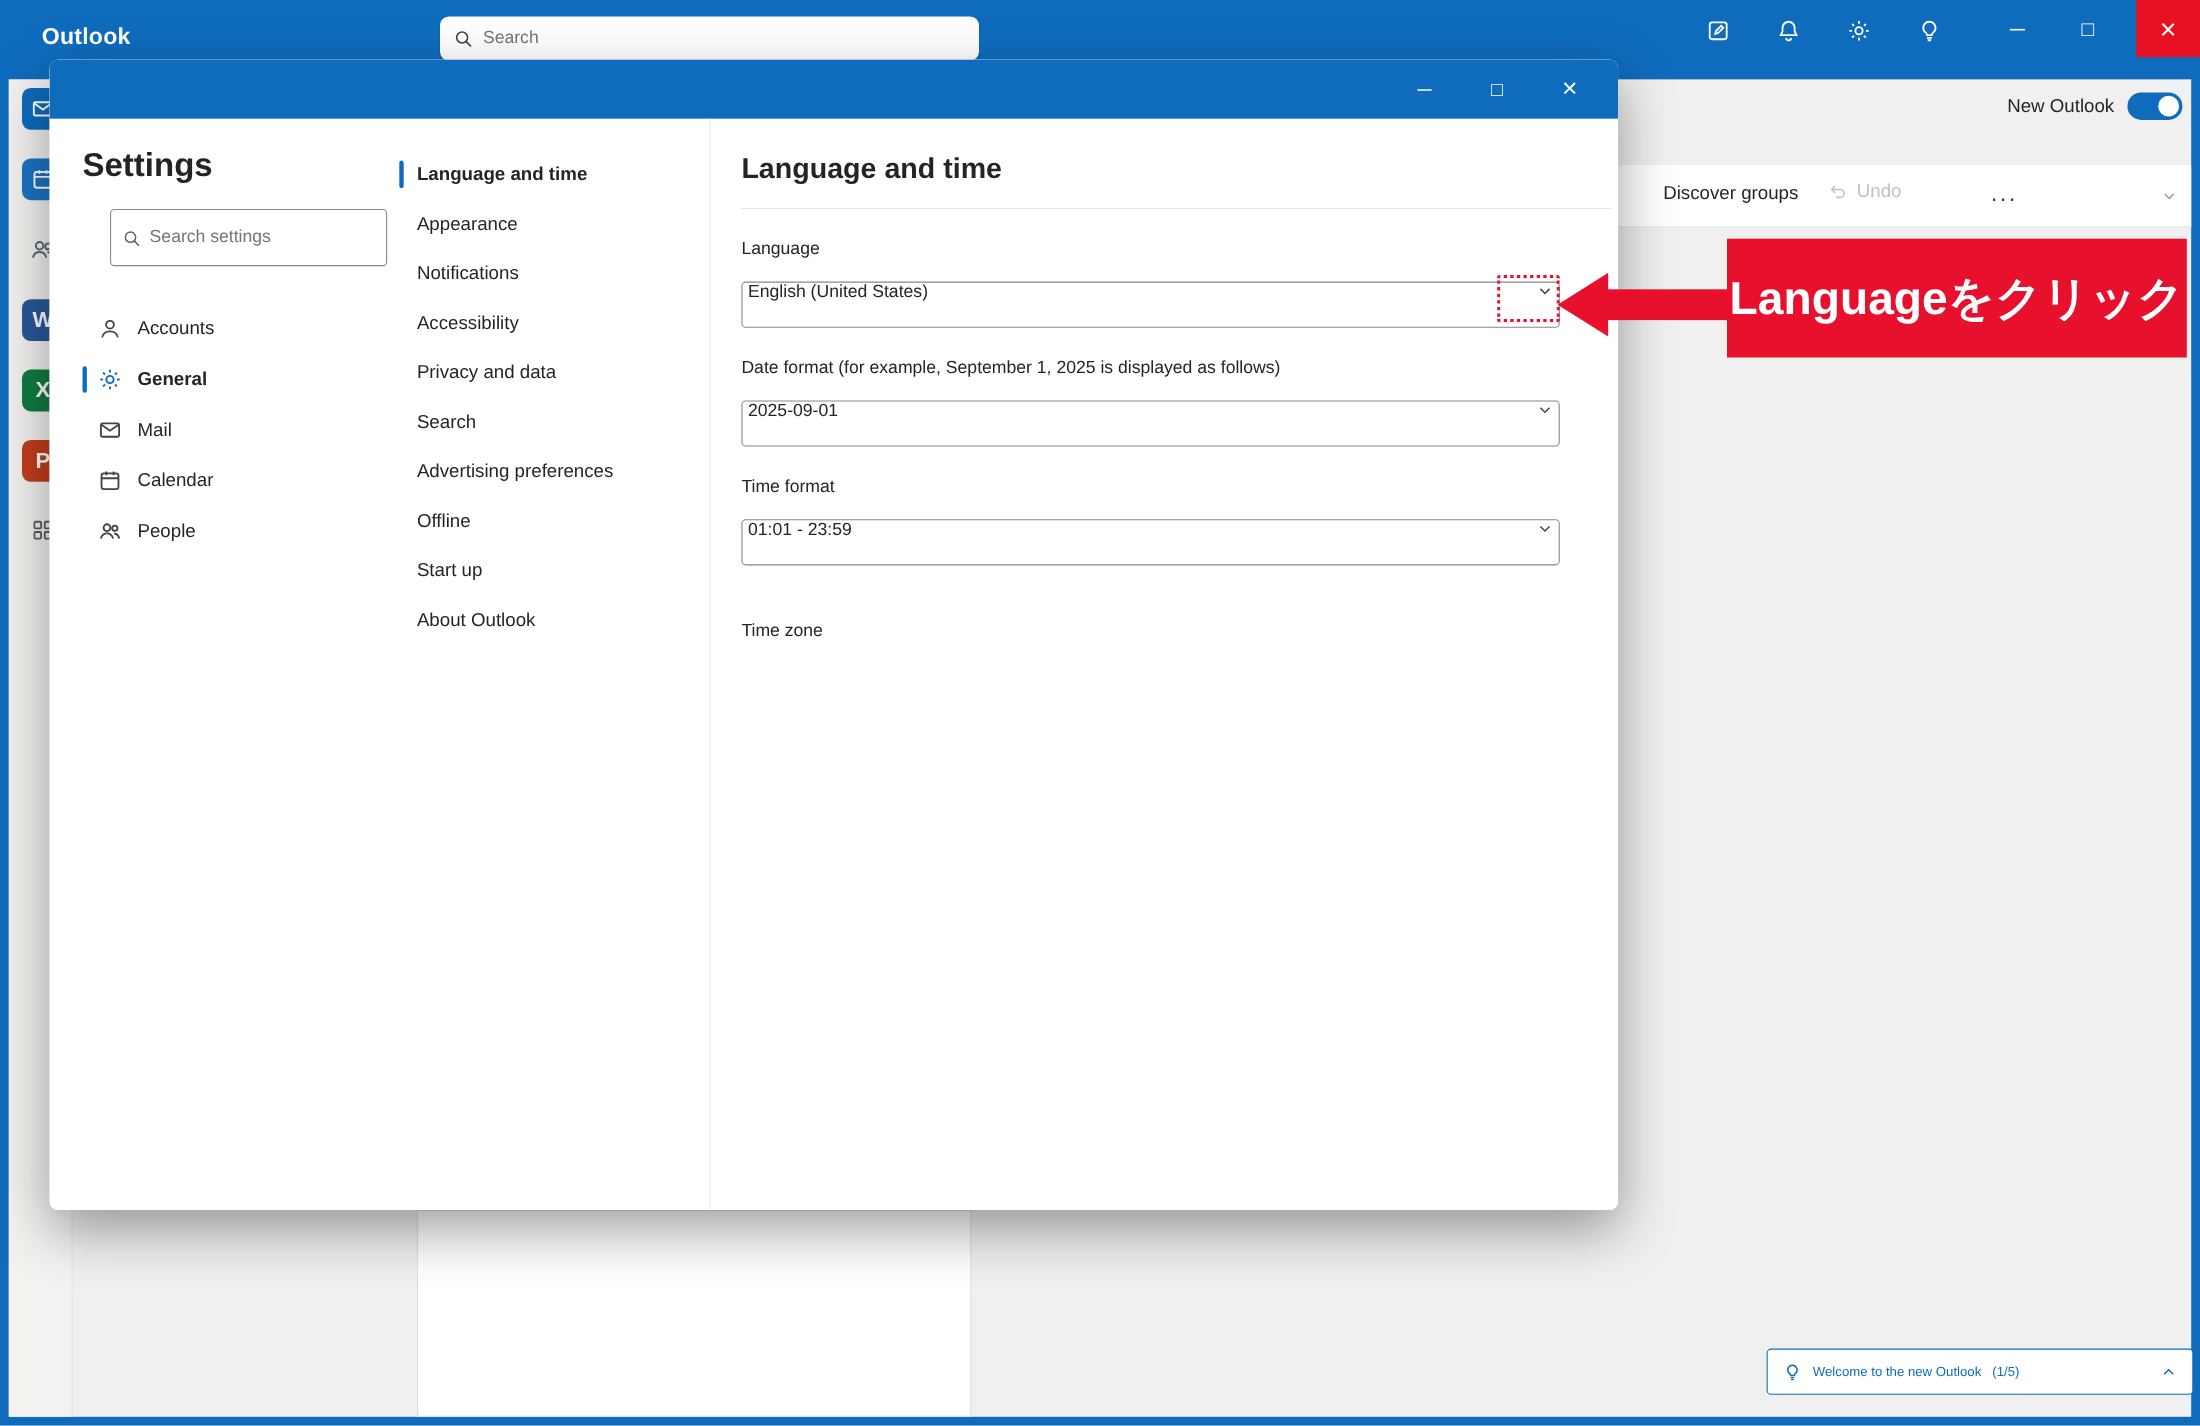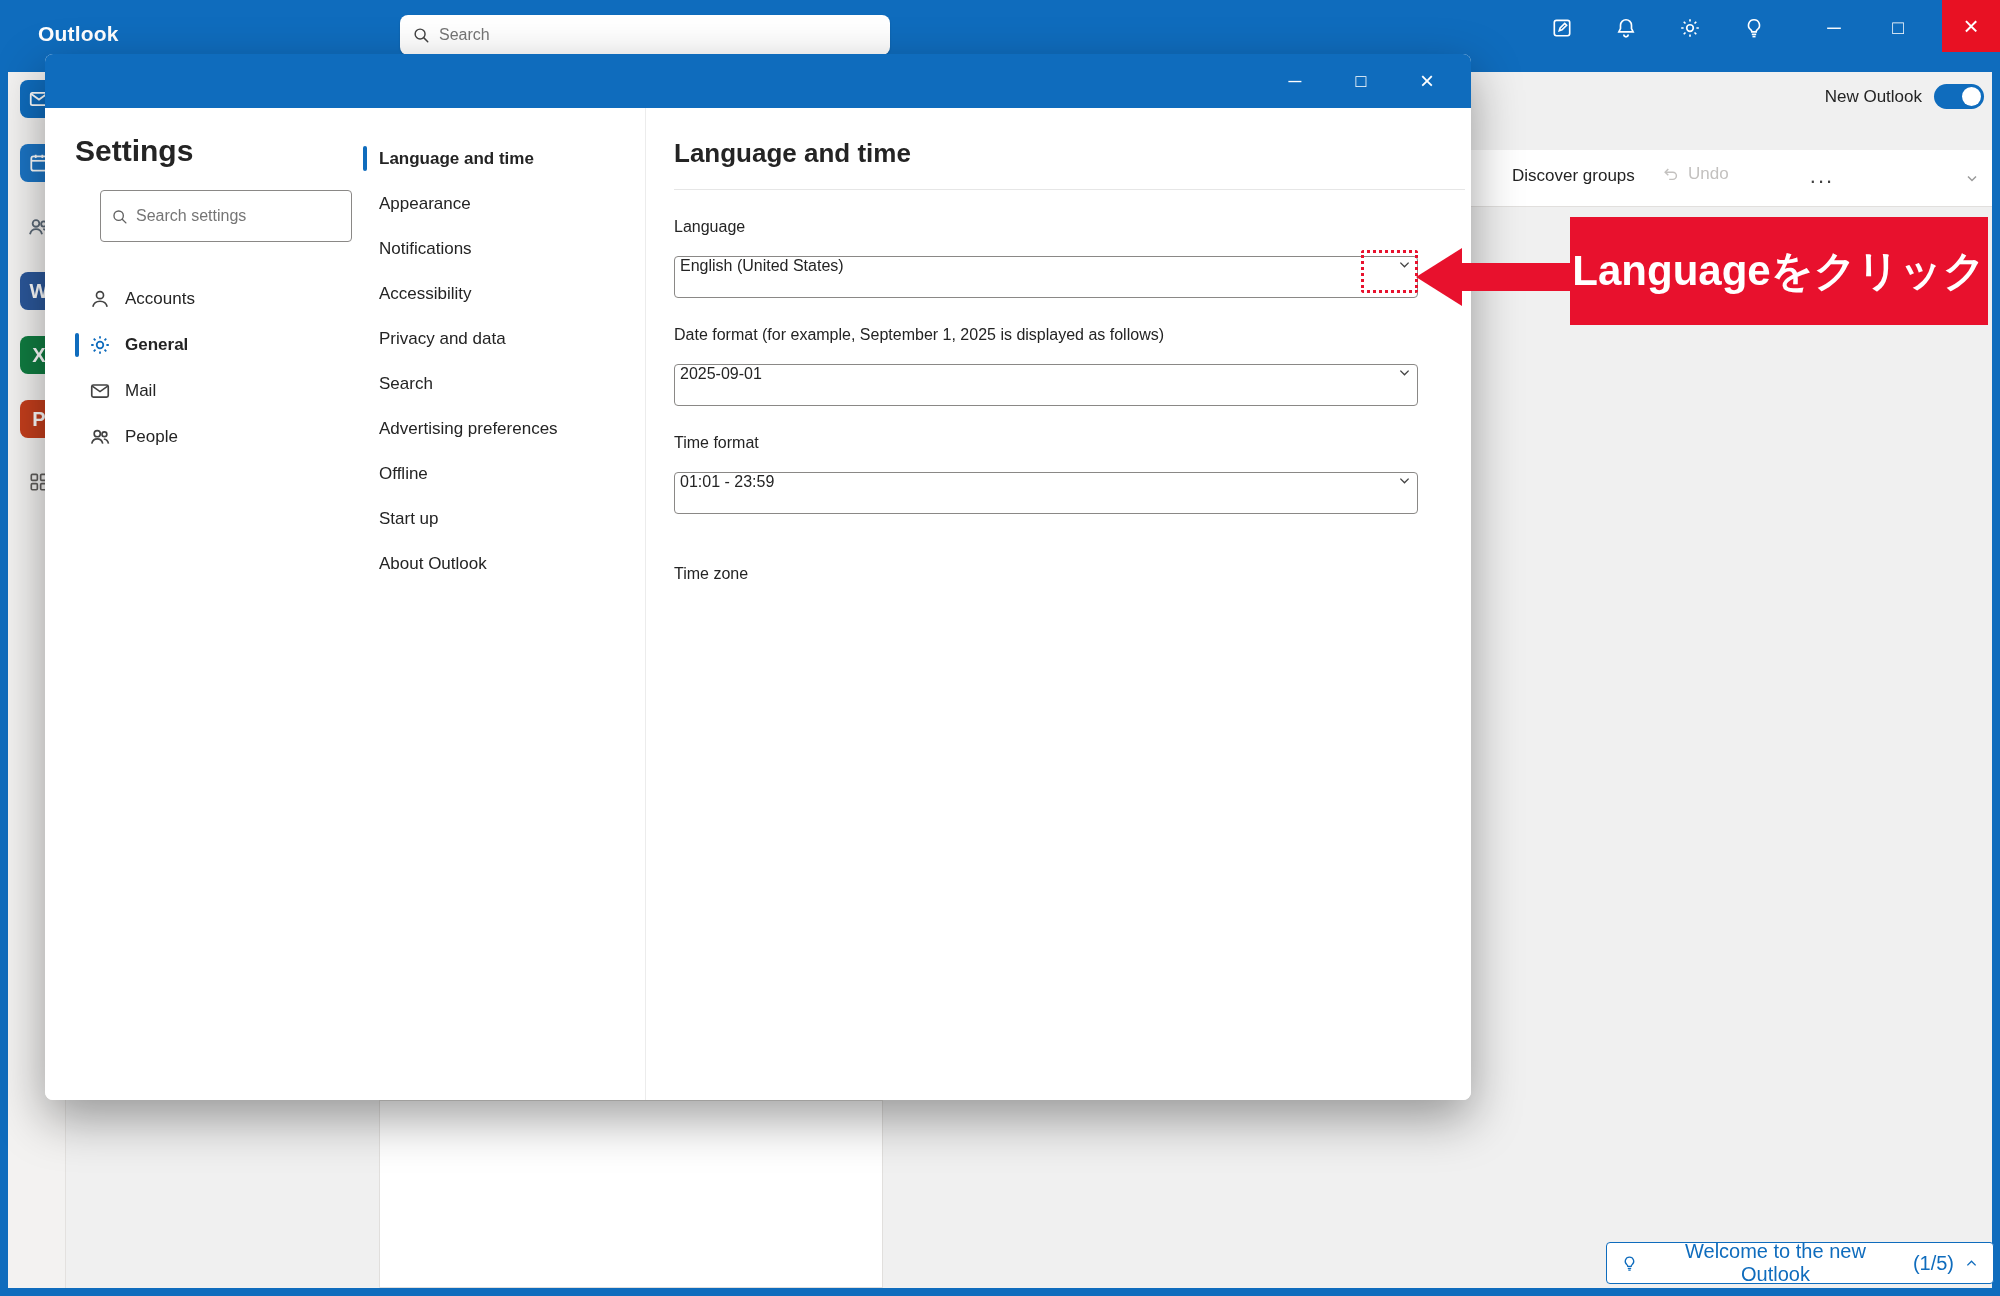--- a/index.html
+++ b/index.html
@@ -184,21 +184,21 @@
     position: absolute; left: 1570px; top: 217px; width: 418px; height: 108px;
     background: #e8112d; z-index: 30; display: flex; align-items: center; justify-content: center;
     color: #fff; font-size: 42px; font-weight: 700; white-space: nowrap;
   }
 
   
   .tip-btn {
     position: absolute; left: 1606px; top: 1226px; width: 388px; height: 42px; z-index: 5;
     background: #fff; border: 1px solid #0f6cbd; border-radius: 4px; color: #0f6cbd;
     display: flex; align-items: center; gap: 10px; padding: 0 14px;
-    font-size: 20px; font-family: inherit; cursor: pointer; margin-top: 16px;
+    font-size: 12px; font-family: inherit; cursor: pointer;
   }
   .tip-btn .up { margin-left: auto; }
 </style>
 </head>
 <body>
 
 <div class="app-bg"></div>
 
 <div class="rail">
   <div class="rail-ic tile tile-mail" style="top:8px">
@@ -346,20 +346,31 @@
           <span>General</span>
         </div>
         <div class="nav-item">
           <span class="ic">
               <svg width="22" height="22" viewBox="0 0 20 20" fill="none" stroke="currentColor" stroke-width="1.5">
                 <rect x="2.5" y="4.5" width="15" height="11" rx="1.5"></rect>
                 <path d="M3 5.5l7 5 7-5"></path>
               </svg>
             </span>
           <span>Mail</span>
+        </div>
+        <div class="nav-item">
+          <span class="ic">
+              <svg width="22" height="22" viewBox="0 0 20 20" fill="none" stroke="currentColor" stroke-width="1.5">
+                <rect x="3" y="4" width="14" height="13" rx="2"></rect>
+                <line x1="3" y1="8" x2="17" y2="8"></line>
+                <line x1="7" y1="2.5" x2="7" y2="5.5"></line>
+                <line x1="13" y1="2.5" x2="13" y2="5.5"></line>
+              </svg>
+            </span>
+          <span>Calendar</span>
         </div>
         <div class="nav-item">
           <span class="ic">
               <svg width="22" height="22" viewBox="0 0 20 20" fill="none" stroke="currentColor" stroke-width="1.5">
                 <circle cx="7.5" cy="7" r="2.8"></circle>
                 <path d="M2.5 16c.7-3 2.7-4.3 5-4.3s4.3 1.3 5 4.3"></path>
                 <circle cx="14" cy="7.5" r="2.2"></circle>
                 <path d="M13.5 11.8c2 .2 3.6 1.5 4.2 4.2"></path>
               </svg>
             </span>

